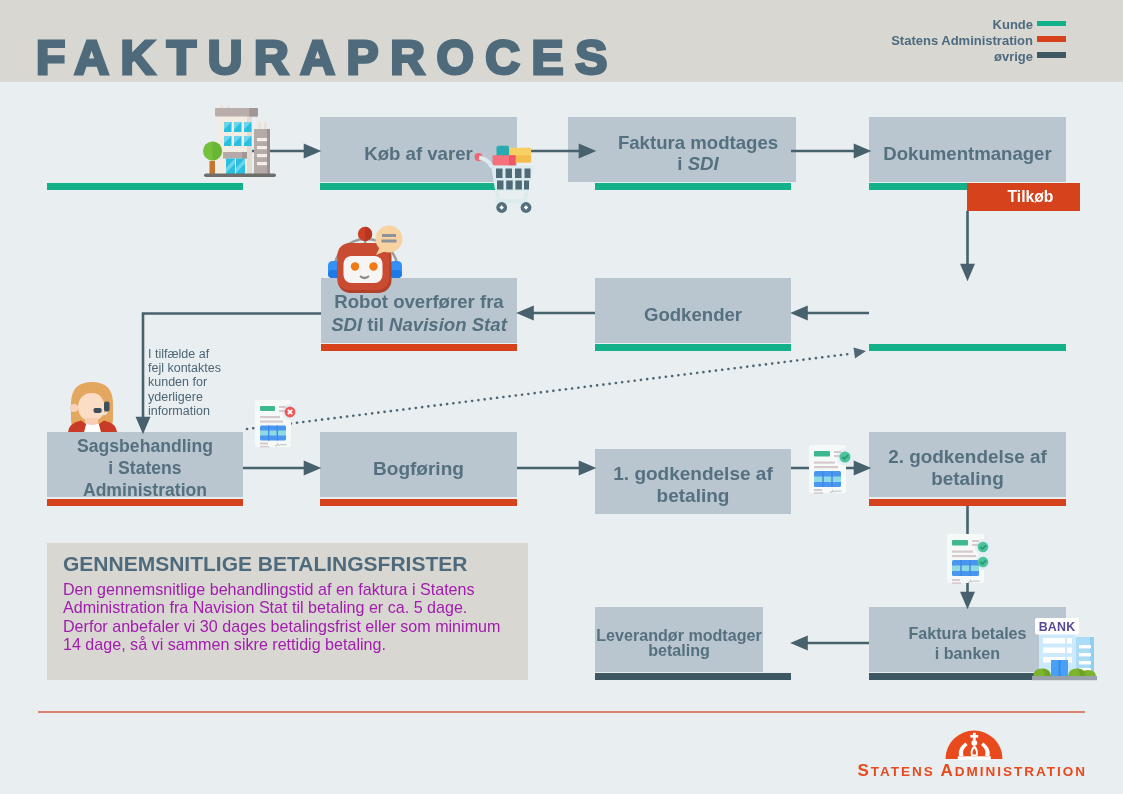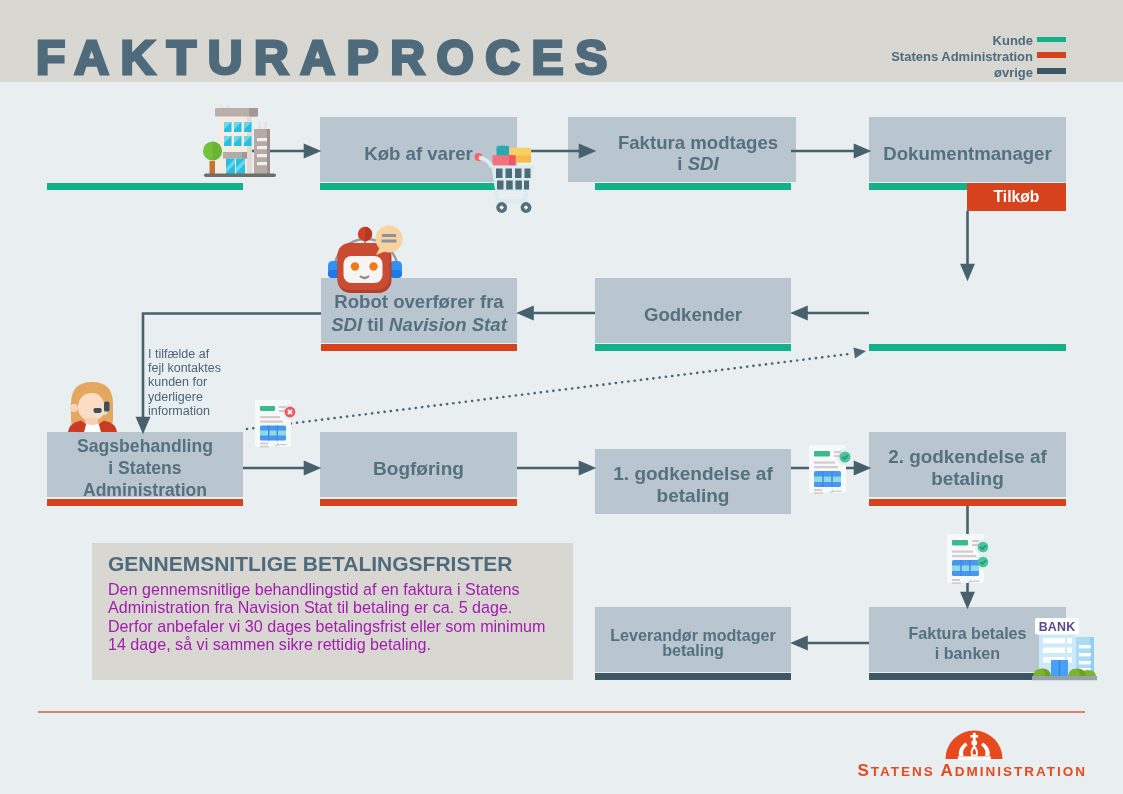--- a/index.html
+++ b/index.html
@@ -1,33 +1,33 @@
 <!DOCTYPE html>
 <html><head><meta charset="utf-8">
 <style>
 html,body{margin:0;padding:0;}
 .page{position:relative;width:1123px;height:794px;background:#e9eef1;overflow:hidden;
   font-family:"Liberation Sans",sans-serif;}
 .band{position:absolute;left:0;top:0;width:1123px;height:82px;background:#d9d7d1;}
 .title{position:absolute;left:36px;top:30px;font-size:48px;font-weight:bold;color:#4e6a7b;
   letter-spacing:11.6px;-webkit-text-stroke:3px #4e6a7b;white-space:nowrap;text-align:right;}
-.legend{position:absolute;top:16px;left:0;width:1123px;height:82px;}
+.legend{position:absolute;top:0;left:0;width:1123px;height:82px;}
 .leg-t{position:absolute;font-size:13px;font-weight:bold;color:#4d6b80;text-align:right;right:90px;white-space:nowrap;}
 .leg-b{position:absolute;left:1037px;width:29px;height:5.5px;}
 .box{position:absolute;background:#b9c6d0;color:#55707f;font-weight:bold;font-size:18.6px;
   line-height:21px;display:flex;align-items:center;justify-content:center;text-align:center;height:58px;padding-top:7px;}
 .bar{position:absolute;height:7px;}
 .green{background:#12b189;}
 .red{background:#d5421c;}
 .dark{background:#3d5763;}
 .tilkob{position:absolute;left:967px;top:183px;width:99px;height:28px;background:#d5421c;
-  color:#ffffff;font-weight:bold;font-size:15.7px;display:flex;align-items:center;justify-content:center;}
+  color:#ffffff;font-weight:bold;font-size:15.7px;display:flex;align-items:center;justify-content:center;padding-left:14px;}
 .note{position:absolute;left:148px;top:347px;width:120px;text-align:left;font-size:12.5px;
   line-height:14.2px;color:#4c6575;}
-.infobox{position:absolute;left:47px;top:543px;width:481px;height:137px;background:#d9d7d1;box-sizing:border-box;padding:9px 0 0 16px;margin-left:45px;}
+.infobox{position:absolute;left:47px;top:543px;width:481px;height:137px;background:#d9d7d1;box-sizing:border-box;padding:9px 0 0 16px;}
 .infobox h2{margin:0;font-size:21px;color:#4e6b7d;letter-spacing:0px;}
 .infobox p{margin:4px 0 0 0;font-size:16.1px;line-height:18.4px;color:#a21caf;white-space:nowrap;}
 .salmon{position:absolute;left:38px;top:711px;width:1047px;height:2px;background:#dc8472;}
 .overlay{position:absolute;left:0;top:0;z-index:2;}
 .icon{position:absolute;z-index:3;}
 .logo-text{position:absolute;top:761px;right:36px;color:#e8491d;font-weight:bold;white-space:nowrap;
   font-size:13.5px;letter-spacing:2px;}
 .logo-text .big{font-size:17px;}
 .boxz{z-index:1;}
 </style></head>
@@ -74,21 +74,21 @@
 <div class="bar red" style="left:320px;top:499px;width:197px;"></div>
 <div class="box boxz" style="left:595px;top:432px;width:196px;font-size:19px;line-height:22px;margin-top:17px;">
       <span>1. godkendelse af<br>betaling</span>
     </div>
 <div class="bar red" style="left:595px;top:499px;width:196px;"></div>
 <div class="box boxz" style="left:869px;top:432px;width:197px;font-size:18.9px;line-height:22px;">
       <span>2. godkendelse af<br>betaling</span>
     </div>
 <div class="bar red" style="left:869px;top:499px;width:197px;"></div>
 
-<div class="box boxz" style="left:595px;top:607px;width:196px;font-size:16.1px;line-height:15.5px;">
+<div class="box boxz" style="left:595px;top:607px;width:168px;font-size:16.1px;line-height:15.5px;">
       <span>Leverandør modtager<br>betaling</span>
     </div>
 <div class="bar dark" style="left:595px;top:673px;width:196px;"></div>
 <div class="box boxz" style="left:869px;top:607px;width:197px;font-size:16.1px;line-height:20.5px;">
       <span>Faktura betales<br>i banken</span>
     </div>
 <div class="bar dark" style="left:869px;top:673px;width:197px;"></div>
 
 <div class="infobox">
 <h2>GENNEMSNITLIGE BETALINGSFRISTER</h2>

